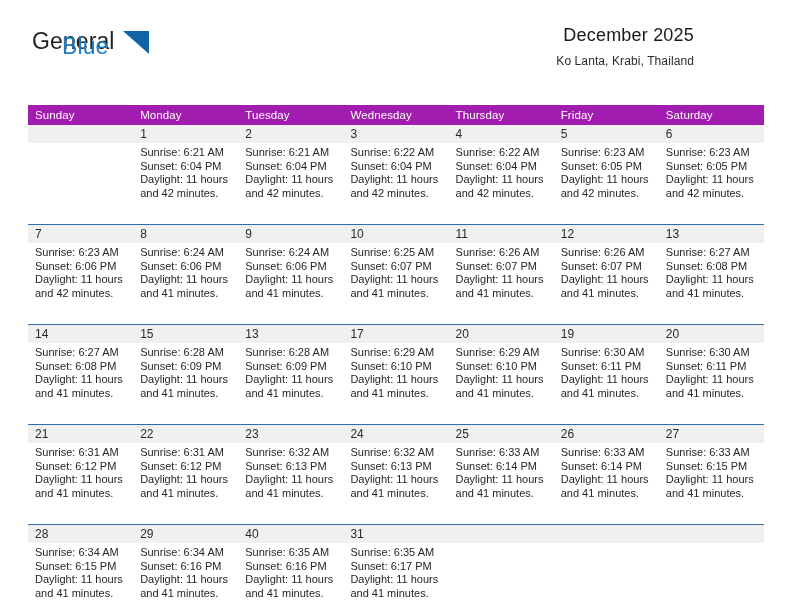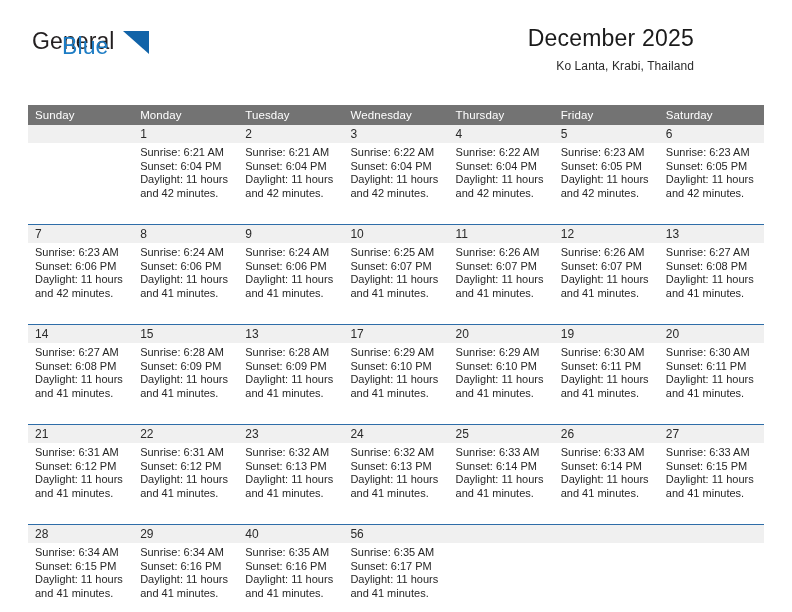--- a/index.html
+++ b/index.html
@@ -62,21 +62,21 @@
     border-top: 23px solid #1163a8;
     border-left: 26px solid transparent;
   }
 
   .titles {
     text-align: right;
     flex: 0 0 auto;
     padding-top: 0px;
   }
   .cal-title {
-    font-size: 23px;
+    font-size: 18px;
     font-weight: normal;
     color: #1a1a1a;
     line-height: 1.05;
     letter-spacing: .2px;
   }
   .cal-sub {
     margin-top: 9px;
     font-size: 12px;
     color: #2b2b2b;
     letter-spacing: .1px;
@@ -90,21 +90,21 @@
     width: 736px;
     border-collapse: collapse;
     table-layout: fixed;
   }
   .cal th, .cal td {
     padding: 0;
     margin: 0;
     vertical-align: top;
   }
   .dow {
-    background: #737373;
+    background: #a21caf;
     color: #ffffff;
     font-size: 11.5px;
     font-weight: normal;
     text-align: left;
     height: 20px;
     line-height: 20px;
     padding-left: 7px !important;
     box-sizing: border-box;
     letter-spacing: .1px;
   }
@@ -438,21 +438,21 @@
           <td>
             <div class="daynum">28</div>
           </td>
           <td>
             <div class="daynum">29</div>
           </td>
           <td>
             <div class="daynum">40</div>
           </td>
           <td>
-            <div class="daynum">56</div>
+            <div class="daynum">31</div>
           </td>
           <td>
             <div class="daynum"></div>
           </td>
           <td>
             <div class="daynum"></div>
           </td>
           <td>
             <div class="daynum"></div>
           </td>

